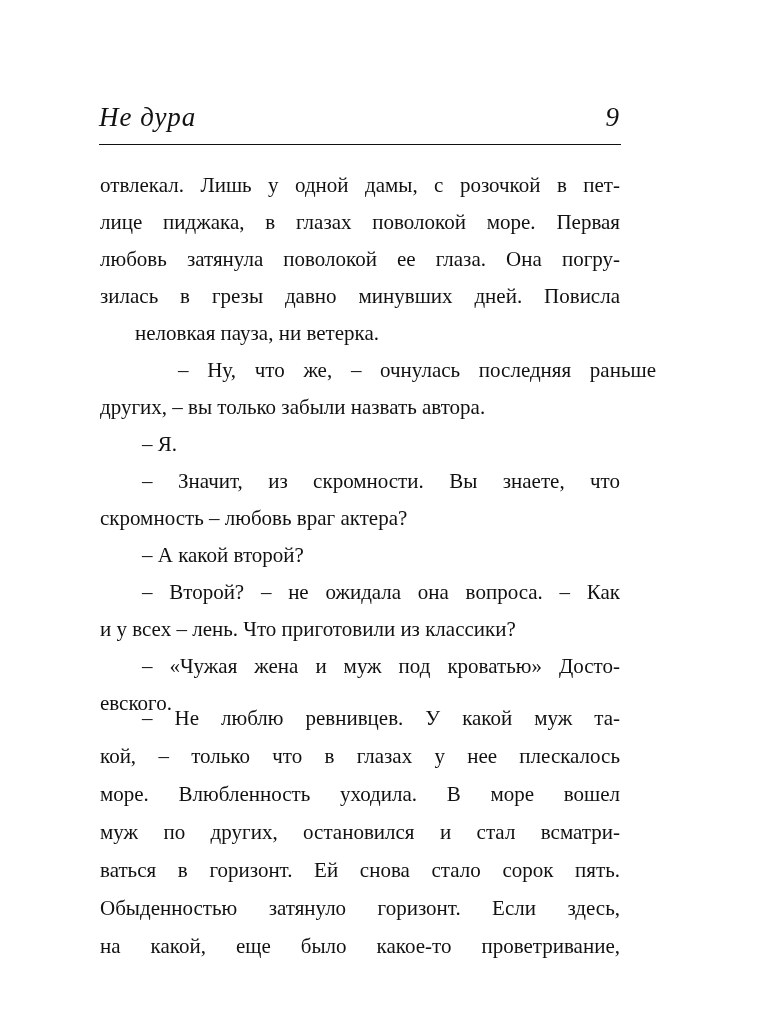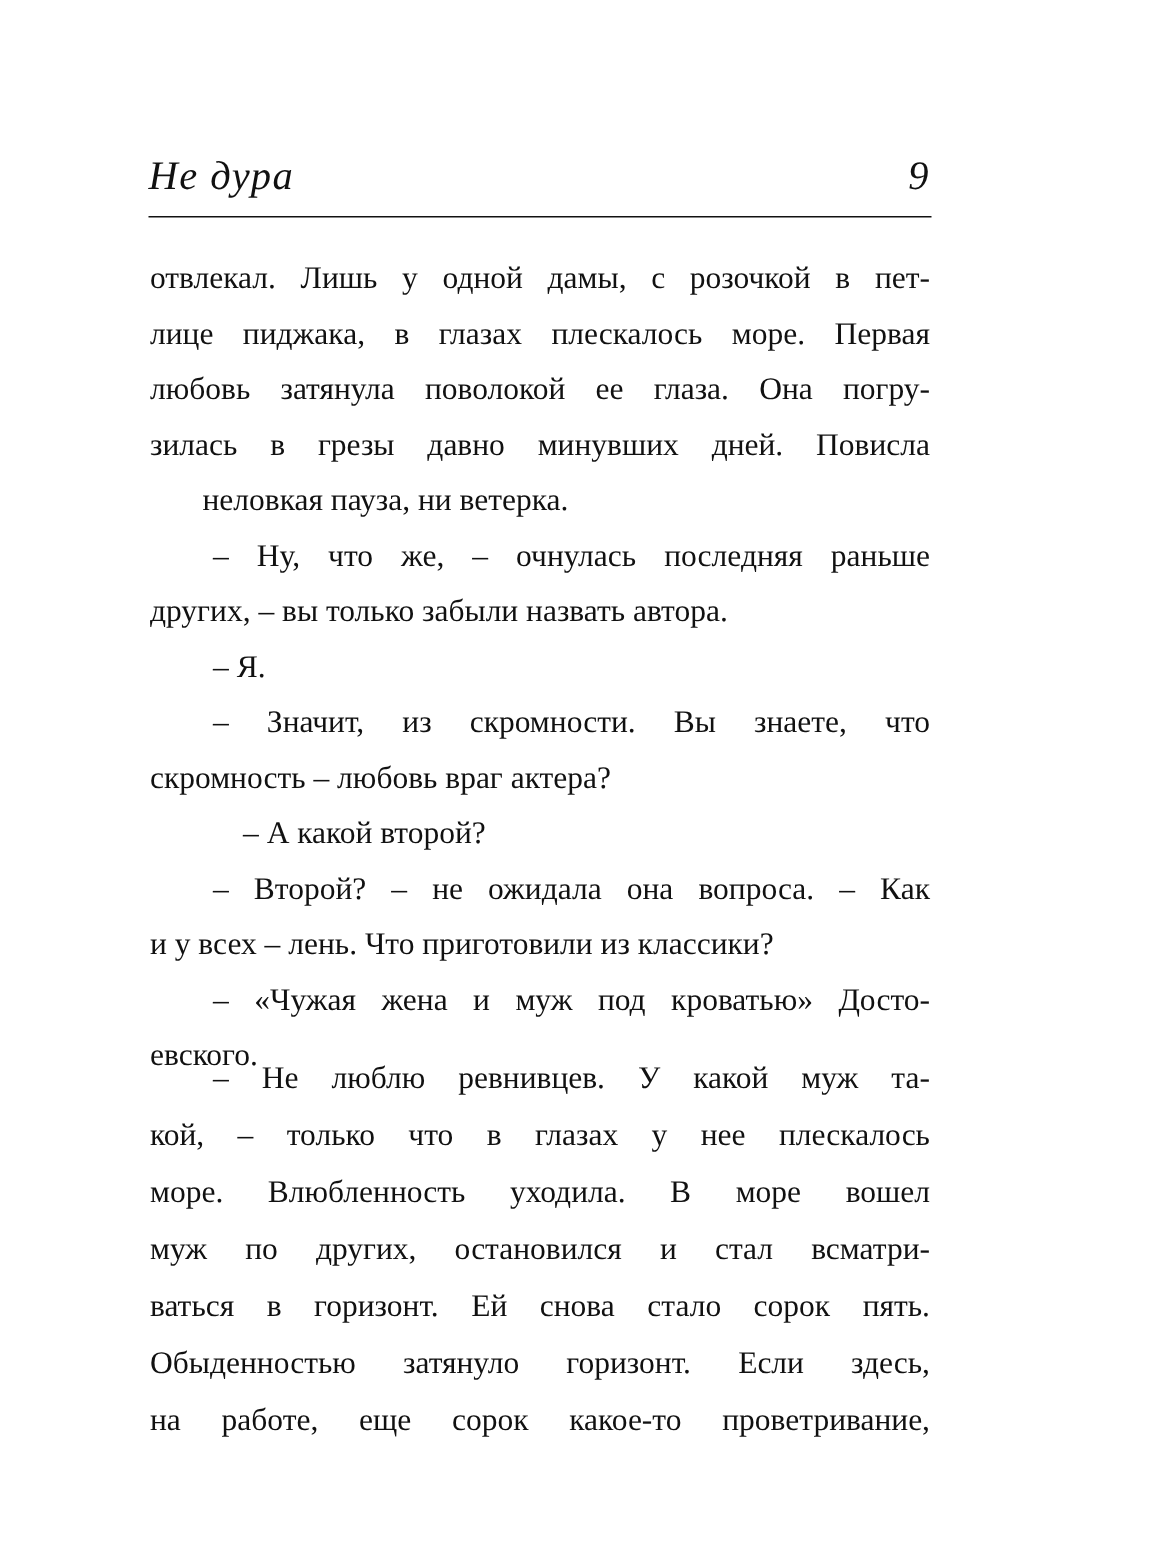--- a/index.html
+++ b/index.html
@@ -83,35 +83,35 @@
 
 <div class="page">
   <div class="running-head">
     <span class="running-title">Не дура</span>
     <span class="page-number">9</span>
   </div>
   <div class="head-rule"></div>
 
   <div class="body-text" id="body-text">
       <div class="line" style="top: 0px;">отвлекал. Лишь у одной дамы, с розочкой в пет-</div>
-      <div class="line" style="top: 37px;">лице пиджака, в глазах плескалось море. Первая</div>
+      <div class="line" style="top: 37px;">лице пиджака, в глазах поволокой море. Первая</div>
       <div class="line" style="top: 74px;">любовь затянула поволокой ее глаза. Она погру-</div>
       <div class="line" style="top: 111px;">зилась в грезы давно минувших дней. Повисла</div>
       <div class="line last" style="top: 148px; margin-left: 35px;">неловкая пауза, ни ветерка.</div>
-      <div class="line indent" style="top: 185px;">– Ну, что же, – очнулась последняя раньше</div>
+      <div class="line indent" style="top: 185px; margin-left: 36px;">– Ну, что же, – очнулась последняя раньше</div>
       <div class="line last" style="top: 222px;">других, – вы только забыли назвать автора.</div>
       <div class="line indent last" style="top: 259px;">– Я.</div>
       <div class="line indent" style="top: 296px;">– Значит, из скромности. Вы знаете, что</div>
       <div class="line last" style="top: 333px;">скромность – любовь враг актера?</div>
-      <div class="line indent last" style="top: 370px; margin-left: 20px;">– А какой второй?</div>
+      <div class="line indent last" style="top: 370px;">– А какой второй?</div>
       <div class="line indent" style="top: 407px;">– Второй? – не ожидала она вопроса. – Как</div>
       <div class="line last" style="top: 444px;">и у всех – лень. Что приготовили из классики?</div>
       <div class="line indent" style="top: 481px;">– «Чужая жена и муж под кроватью» Досто-</div>
       <div class="line last" style="top: 518px;">евского.</div>
       <div class="line indent" style="top: 533px;">– Не люблю ревнивцев. У какой муж та-</div>
       <div class="line" style="top: 571px;">кой, – только что в глазах у нее плескалось</div>
       <div class="line" style="top: 609px;">море. Влюбленность уходила. В море вошел</div>
       <div class="line" style="top: 647px;">муж по других, остановился и стал всматри-</div>
       <div class="line" style="top: 685px;">ваться в горизонт. Ей снова стало сорок пять.</div>
       <div class="line" style="top: 723px;">Обыденностью затянуло горизонт. Если здесь,</div>
-      <div class="line" style="top: 761px;">на работе, еще сорок какое-то проветривание,</div>
+      <div class="line" style="top: 761px;">на какой, еще было какое-то проветривание,</div>
     </div>
 </div>
 
 </body></html>

